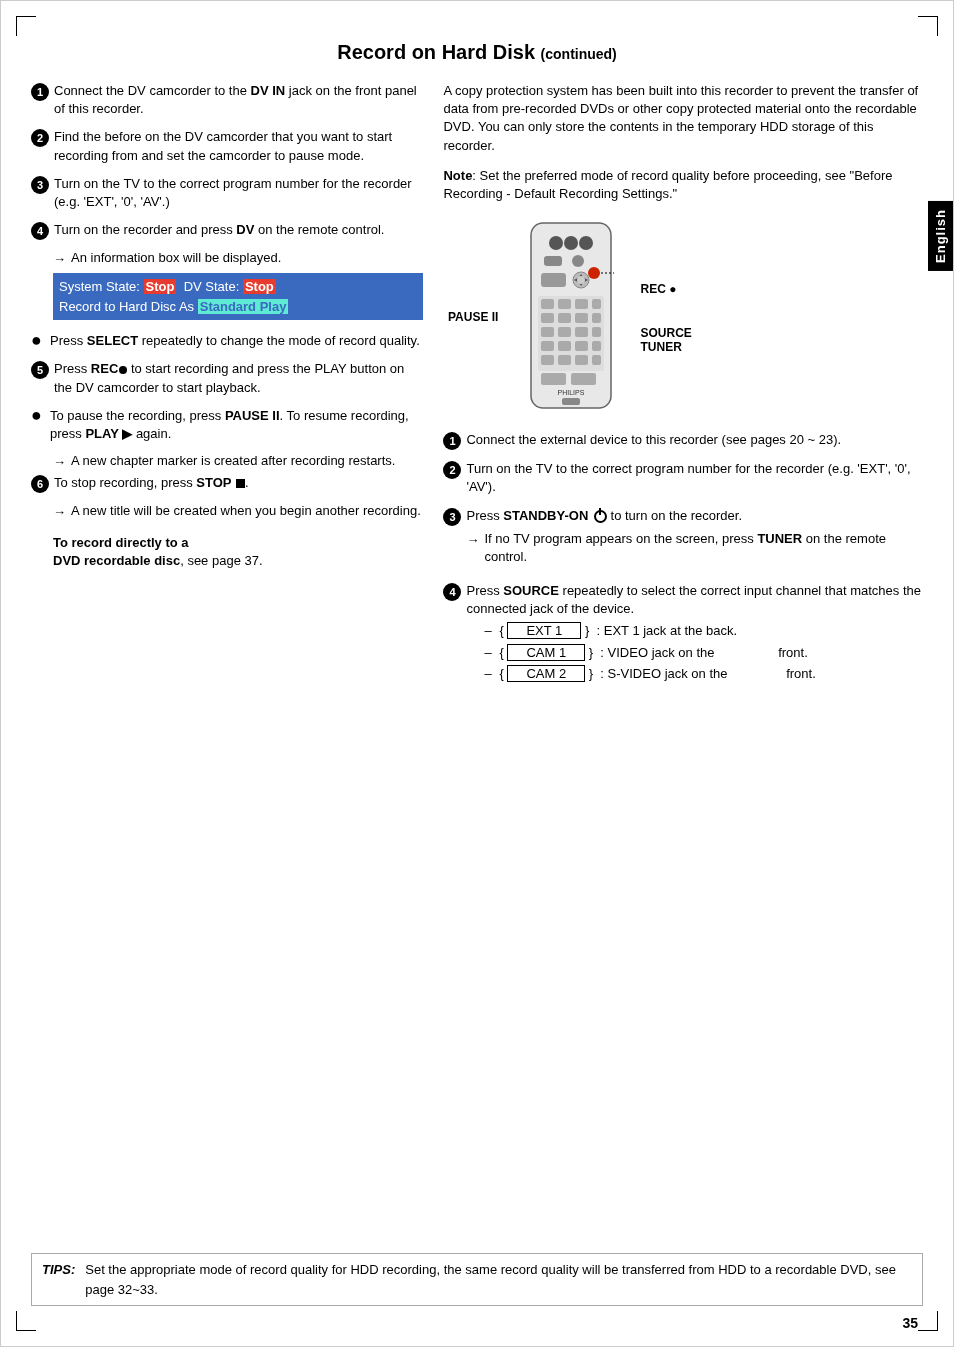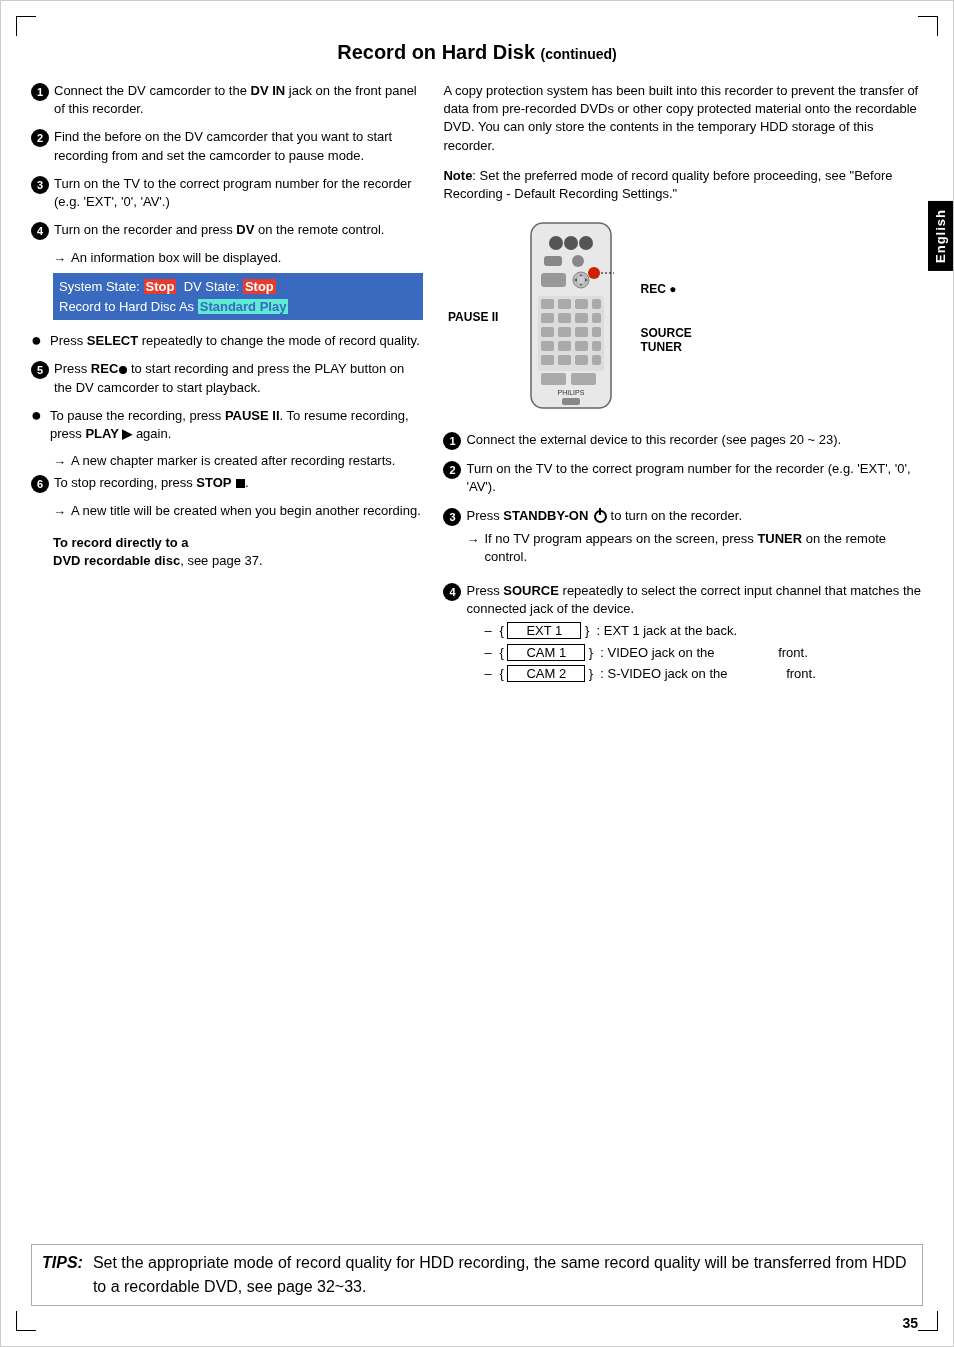--- a/index.html
+++ b/index.html
@@ -207,21 +207,21 @@
     }
 
     
     .tips-bar {
       position: absolute;
       bottom: 40px;
       left: 30px;
       right: 30px;
       border: 1px solid #aaa;
       padding: 6px 10px;
-      font-size: 16px;
+      font-size: 13px;
       line-height: 1.5;
       display: flex;
       gap: 10px;
     }
     .tips-label {
       font-style: italic;
       font-weight: bold;
       white-space: nowrap;
     }
 

